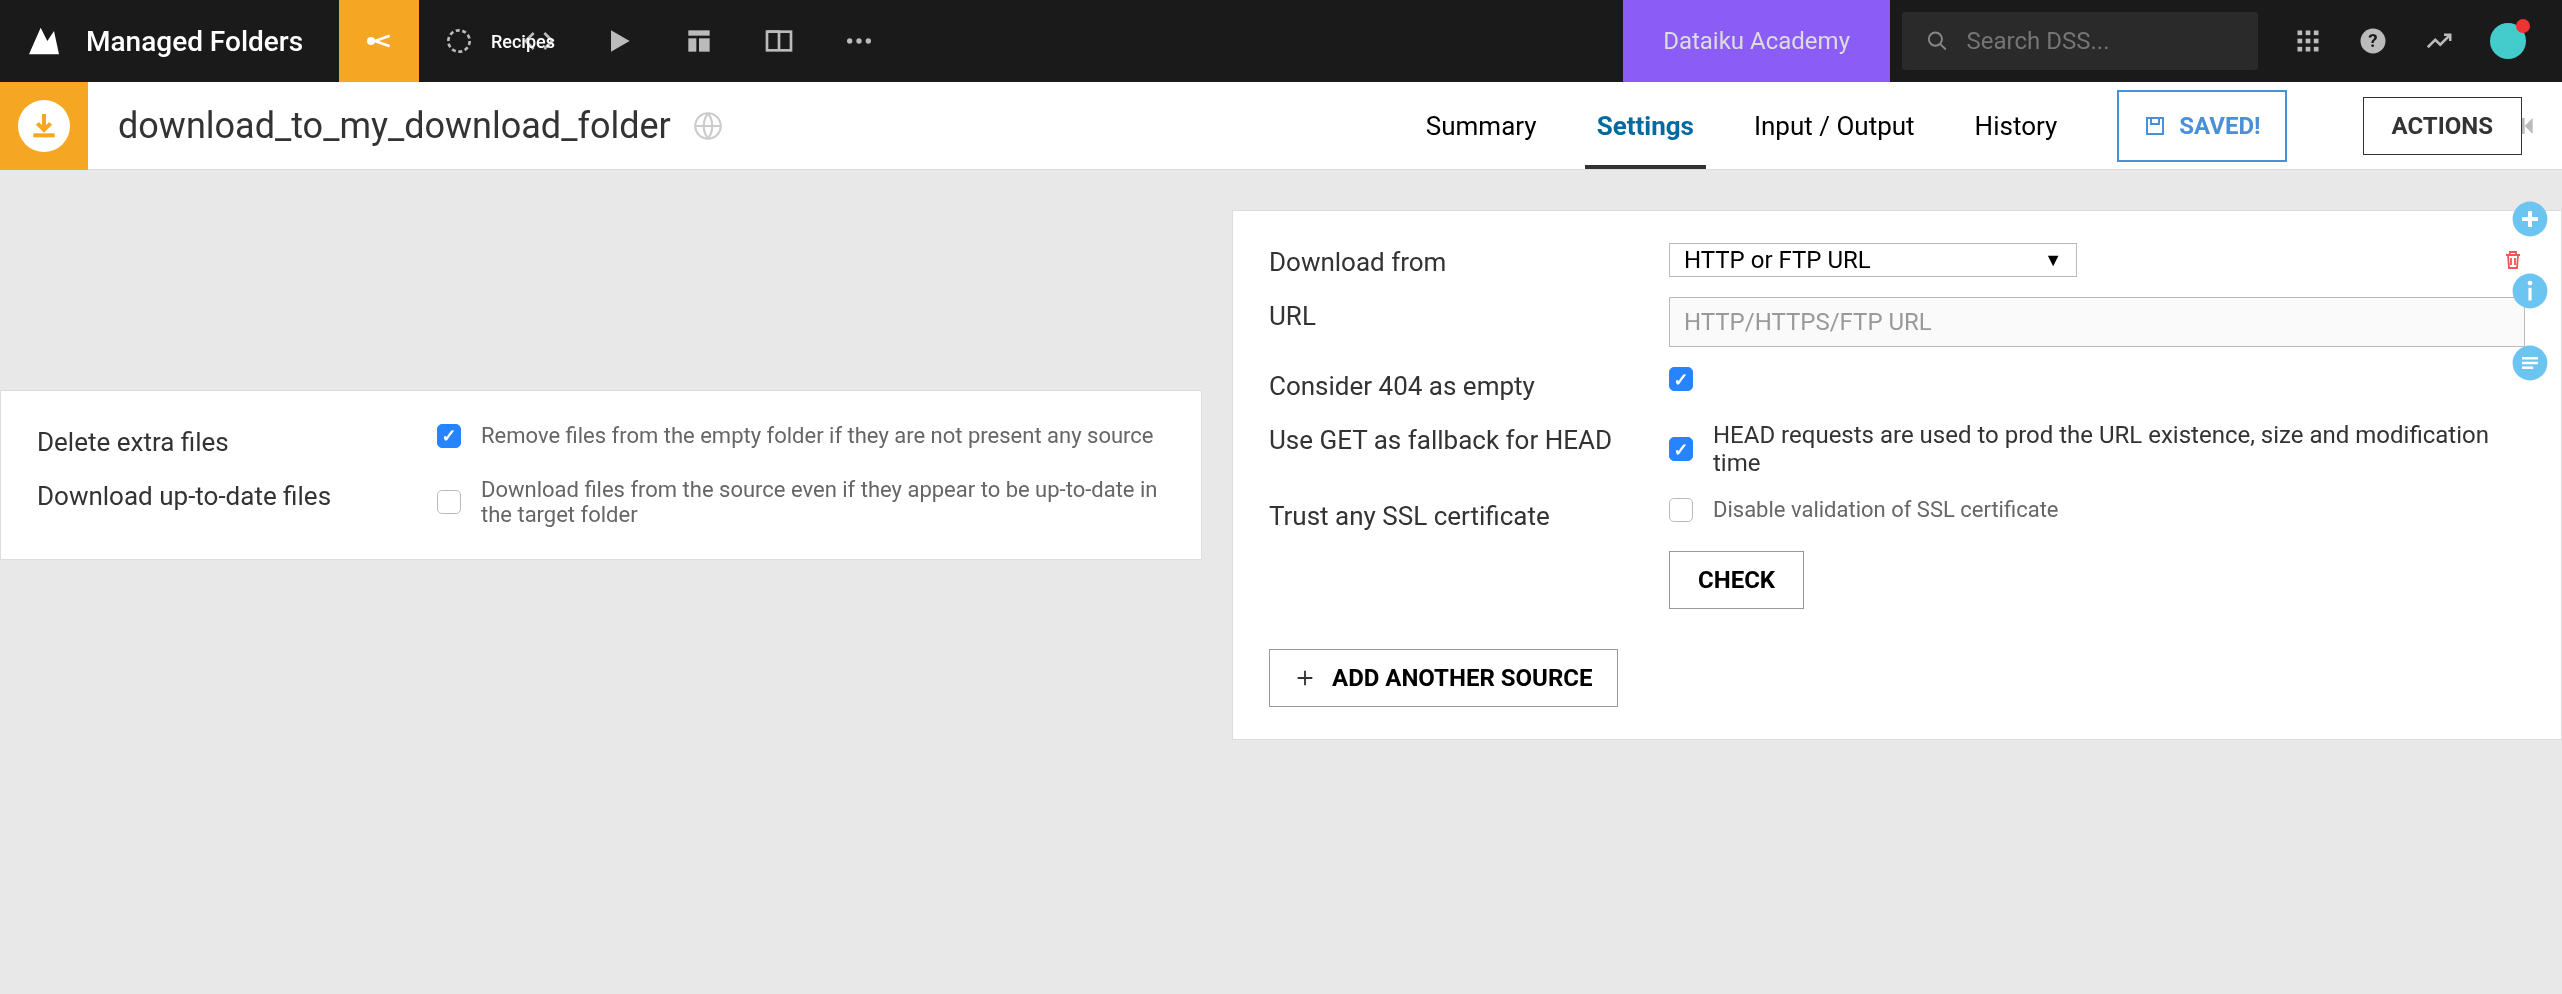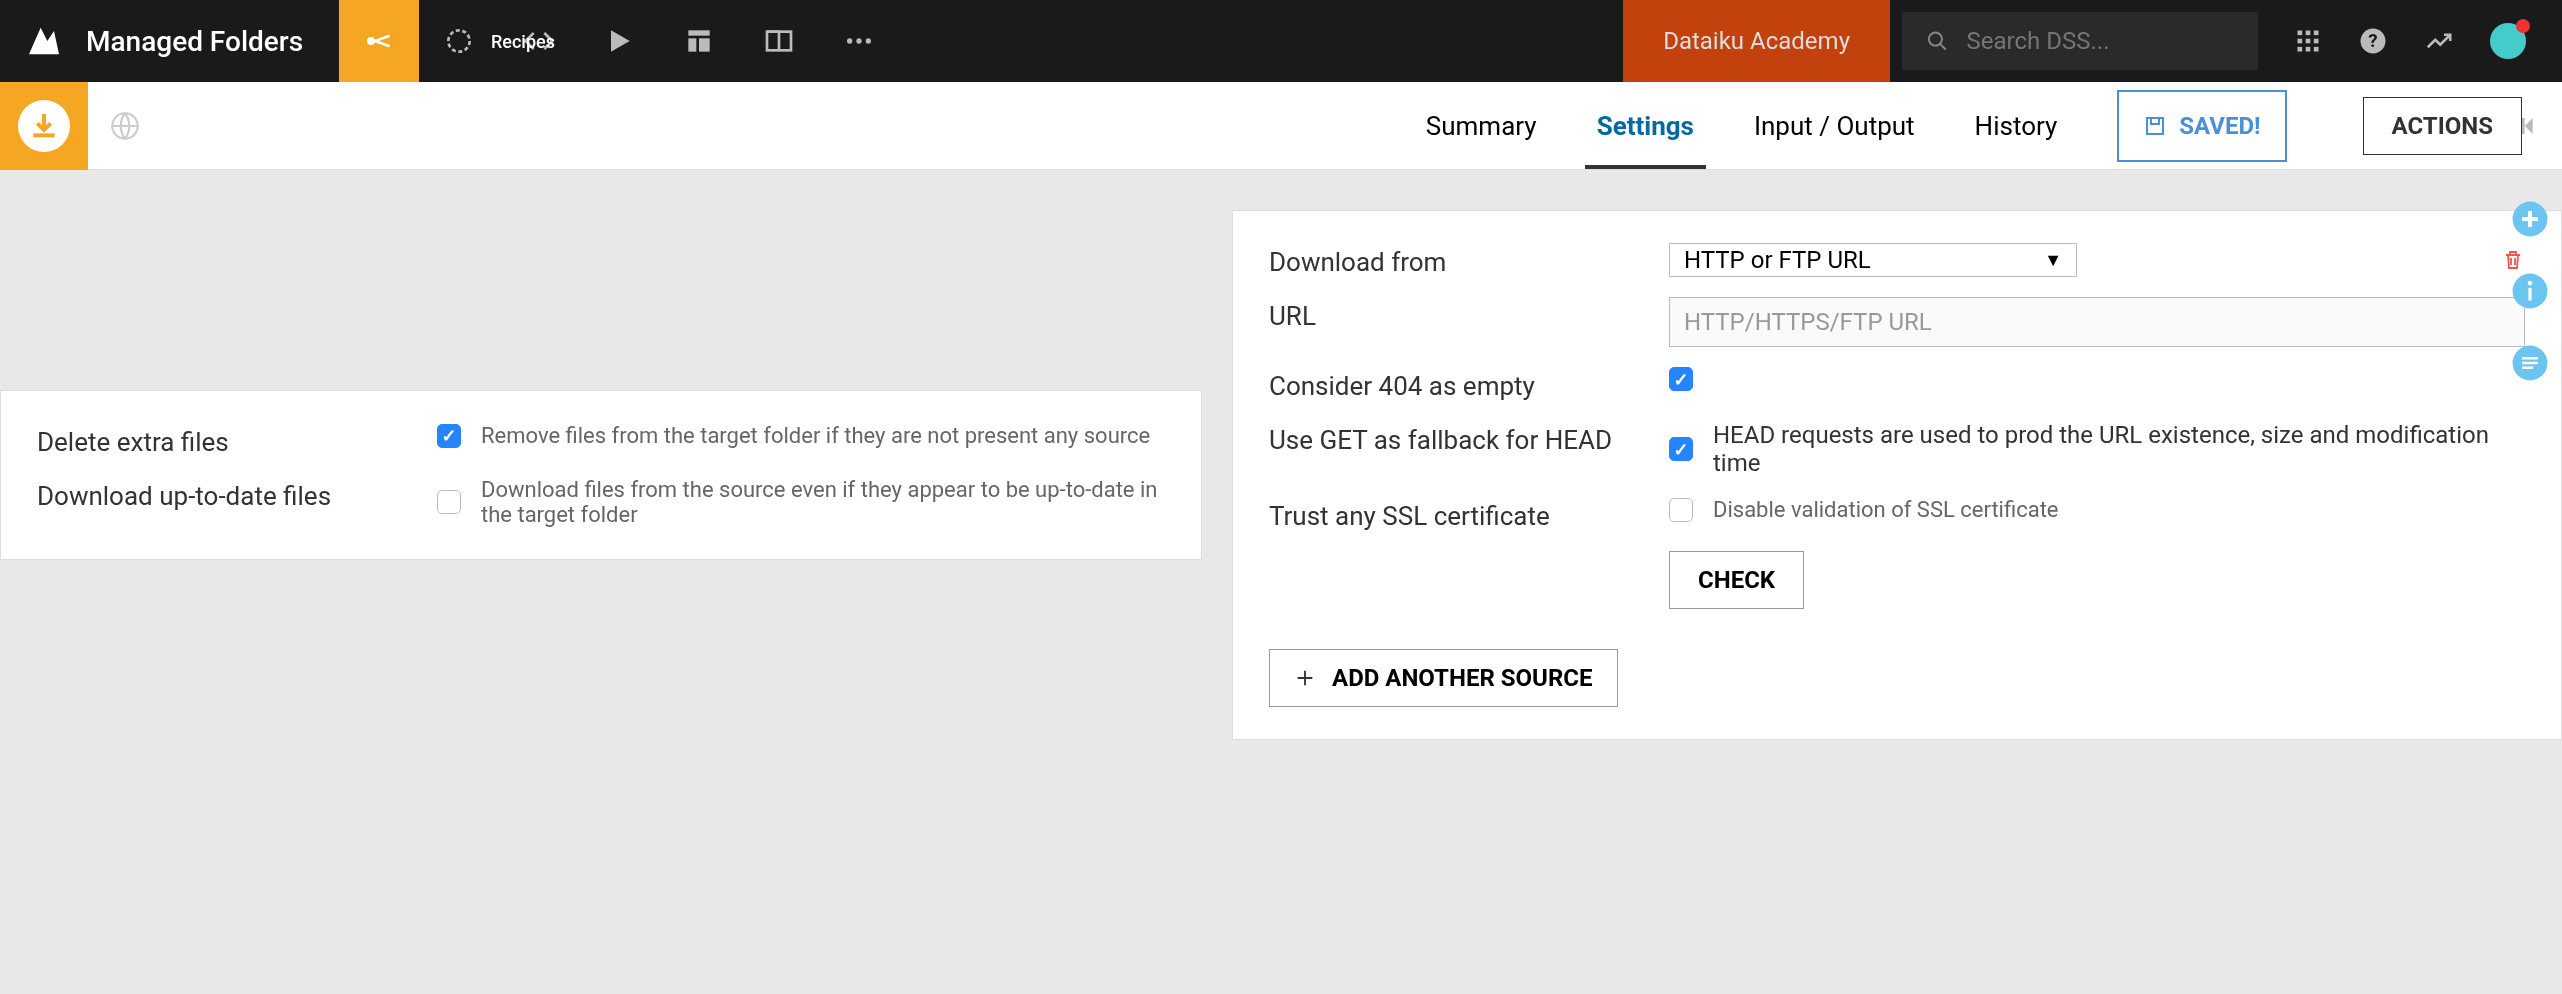--- a/index.html
+++ b/index.html
@@ -6,21 +6,21 @@
 body{background:#e8e8e8;width:2562px;height:994px;overflow:hidden;transform-origin:top left}
 .topbar{background:#1a1a1a;height:82px;display:flex;align-items:center;color:#fff;position:relative}
 .logo{width:48px;height:48px;margin-left:20px;display:flex;align-items:center;justify-content:center}
 .section-title{font-size:28px;font-weight:500;margin-left:18px;color:#fff}
 .nav-icons{display:flex;margin-left:36px;height:100%}
 .nav-icon{width:80px;height:100%;display:flex;align-items:center;justify-content:center;color:#bbb;cursor:pointer}
 .nav-icon.active{background:#f5a623}
 .nav-icon svg{width:32px;height:32px}
 .center-label{position:absolute;left:50%;transform:translateX(-790px);font-size:18px;color:#fff;font-weight:500}
 .right-area{margin-left:auto;display:flex;align-items:center;height:100%}
-.academy{padding:12px 40px;height:100%;display:flex;align-items:center;background:#c2410c;font-size:24px;color:#ddd}
+.academy{padding:12px 40px;height:100%;display:flex;align-items:center;background:#8b5cf6;font-size:24px;color:#ddd}
 .search-box{display:flex;align-items:center;background:#2a2a2a;margin-left:12px;padding:0 24px;height:58px;width:356px;border-radius:3px}
 .search-box input{background:transparent;border:none;color:#888;font-size:24px;margin-left:18px;width:100%;outline:none}
 .right-icons{display:flex;align-items:center;gap:36px;margin:0 36px}
 .right-icons>div{color:#bbb;cursor:pointer}
 .avatar{width:36px;height:36px;border-radius:50%;background:#4cc;position:relative}
 .avatar .dot{position:absolute;top:-4px;right:-4px;width:14px;height:14px;background:#e33;border-radius:50%}
 .subbar{background:#fff;height:88px;display:flex;align-items:center;border-bottom:1px solid #ddd}
 .recipe-icon{width:88px;height:88px;background:#f5a623;display:flex;align-items:center;justify-content:center}
 .recipe-icon .circle{width:52px;height:52px;border-radius:50%;background:#fff;display:flex;align-items:center;justify-content:center;color:#f5a623}
 .page-title{font-size:36px;color:#333;margin-left:30px;font-weight:400}
@@ -152,20 +152,21 @@
 
 <div class="subbar">
   <div class="recipe-icon">
     <div class="circle">
         <svg width="32" height="32" viewBox="0 0 24 24" fill="#f5a623">
           <path d="M12 3 L12 15 M7 10 L12 15 L17 10" stroke="#f5a623" stroke-width="3" fill="none"></path>
           <path d="M4 19 L20 19" stroke="#f5a623" stroke-width="3"></path>
         </svg>
       </div>
   </div>
+  <div class="page-title">download_to_my_download_folder</div>
   <div class="globe-icon">
     <svg width="34" height="34" viewBox="0 0 24 24" fill="none" stroke="#ccc" stroke-width="1.5">
         <circle cx="12" cy="12" r="9"></circle>
         <path d="M12 3 A15 15 0 0 1 12 21 M12 3 A15 15 0 0 0 12 21 M3 12 L21 12"></path>
       </svg>
   </div>
   <div class="tabs">
     <div class="tab">Summary</div>
     <div class="tab active">Settings</div>
     <div class="tab">Input / Output</div>
@@ -209,21 +210,21 @@
       </svg>
     </div>
 </div>
 
 <div class="main">
   <div class="panel">
     <div class="row">
       <div class="row-label">Delete extra files</div>
       <div class="row-control">
         <span class="cb checked"></span>
-        <span class="desc">Remove files from the target folder if they are not present any source</span>
+        <span class="desc">Remove files from the empty folder if they are not present any source</span>
       </div>
     </div>
     <div class="row">
       <div class="row-label">Download up-to-date files</div>
       <div class="row-control">
         <span class="cb"></span>
         <span class="desc">Download files from the source even if they appear to be up-to-date in the target folder</span>
       </div>
     </div>
   </div>

